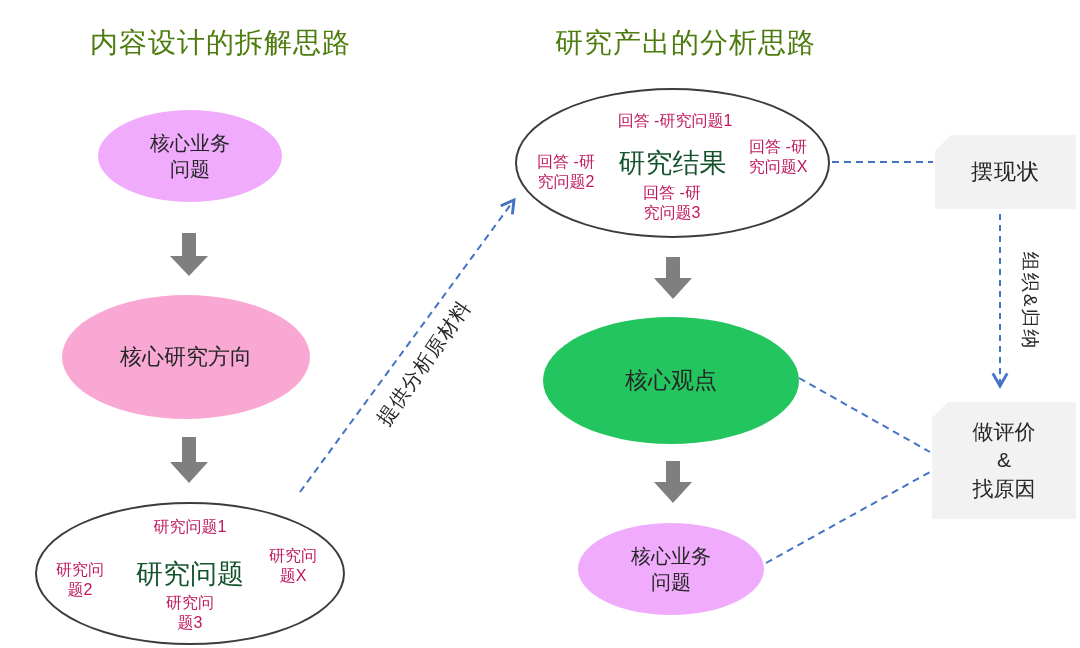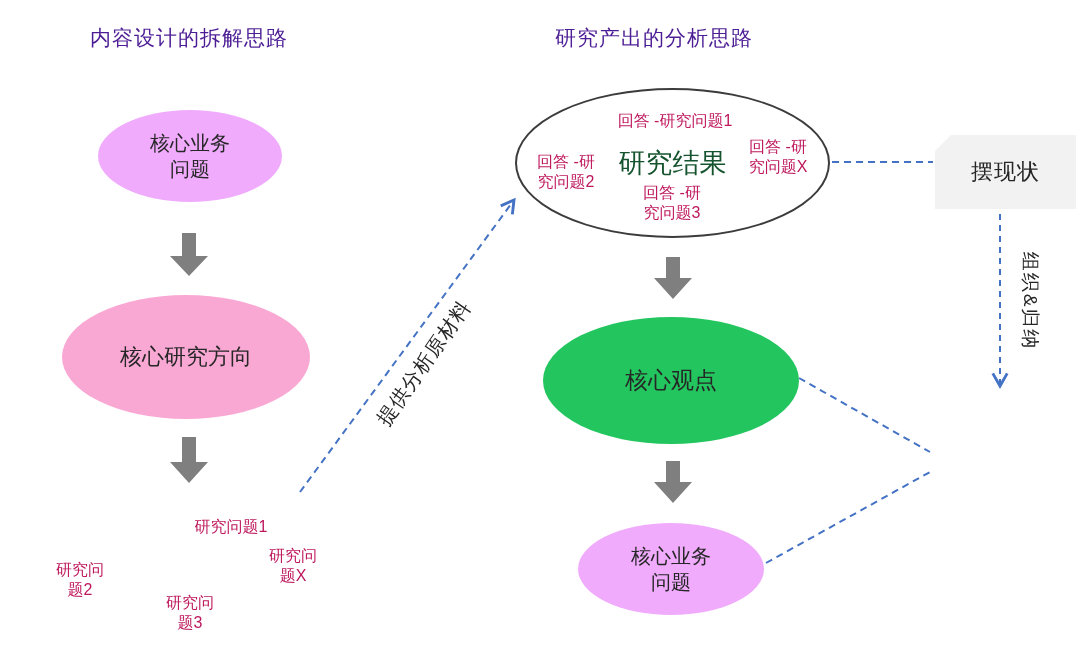--- a/index.html
+++ b/index.html
@@ -1,19 +1,19 @@
 <!DOCTYPE html>
 <html><head>
 <meta charset="utf-8">
 <style>
   html,body{margin:0;padding:0;background:#ffffff;}
   body{font-family:"Liberation Sans","DejaVu Sans",sans-serif;color:#262626;}
   .canvas{position:relative;width:1080px;height:648px;background:#ffffff;overflow:hidden;}
 
-  .title{position:absolute;font-size:21px;font-weight:500;letter-spacing:1px;color:#4c1d95;}
+  .title{position:absolute;font-size:28px;font-weight:500;letter-spacing:1px;color:#4d7c0f;}
   #title-left{left:90px;top:24px;}
   #title-right{left:555px;top:24px;}
 
   .ellipse{position:absolute;display:flex;align-items:center;justify-content:center;
            border-radius:50%;text-align:center;}
   .ml{white-space:pre-line;}
 
   .red{background:#f0abfc;}
   .green{background:#f9a8d4;}
   .blue{background:#22c55e;}
@@ -67,21 +67,24 @@
   </svg>
 
   <div class="title" id="title-left">内容设计的拆解思路</div>
   <div class="title" id="title-right">研究产出的分析思路</div>
 
   <div class="ellipse red ml" id="el-core-biz-left">核心业务
 问题</div>
 
   <div class="ellipse green" id="el-core-dir">核心研究方向</div>
 
-  <span class="blue-label" style="left:190px;top:527px;margin-left:41px;">研究问题1</span>
+  <div class="ellipse outlined" id="el-research-q">
+    <span class="center-label">研究问题</span>
+  </div>
+  <span class="blue-label" style="left:190px;top:527px;">研究问题1</span>
   <span class="blue-label" style="left:80px;top:580px;">研究问
 题2</span>
   <span class="blue-label" style="left:190px;top:613px;">研究问
 题3</span>
   <span class="blue-label" style="left:293px;top:566px;">研究问
 题X</span>
 
   <div class="ellipse outlined" id="el-research-r">
     <span class="center-label">研究结果</span>
   </div>
@@ -92,17 +95,20 @@
 究问题3</span>
   <span class="blue-label" style="left:778px;top:157px;">回答 -研
 究问题X</span>
 
   <div class="ellipse blue" id="el-core-view">核心观点</div>
 
   <div class="ellipse red ml" id="el-core-biz-right">核心业务
 问题</div>
 
   <div class="snipbox" id="box-status">摆现状</div>
+  <div class="snipbox ml" id="box-eval">做评价
+&amp;
+找原因</div>
 
   <span id="lbl-organize">组织&amp;归纳</span>
   <span id="lbl-material">提供分析原材料</span>
 
 </div>
 
 </body></html>

